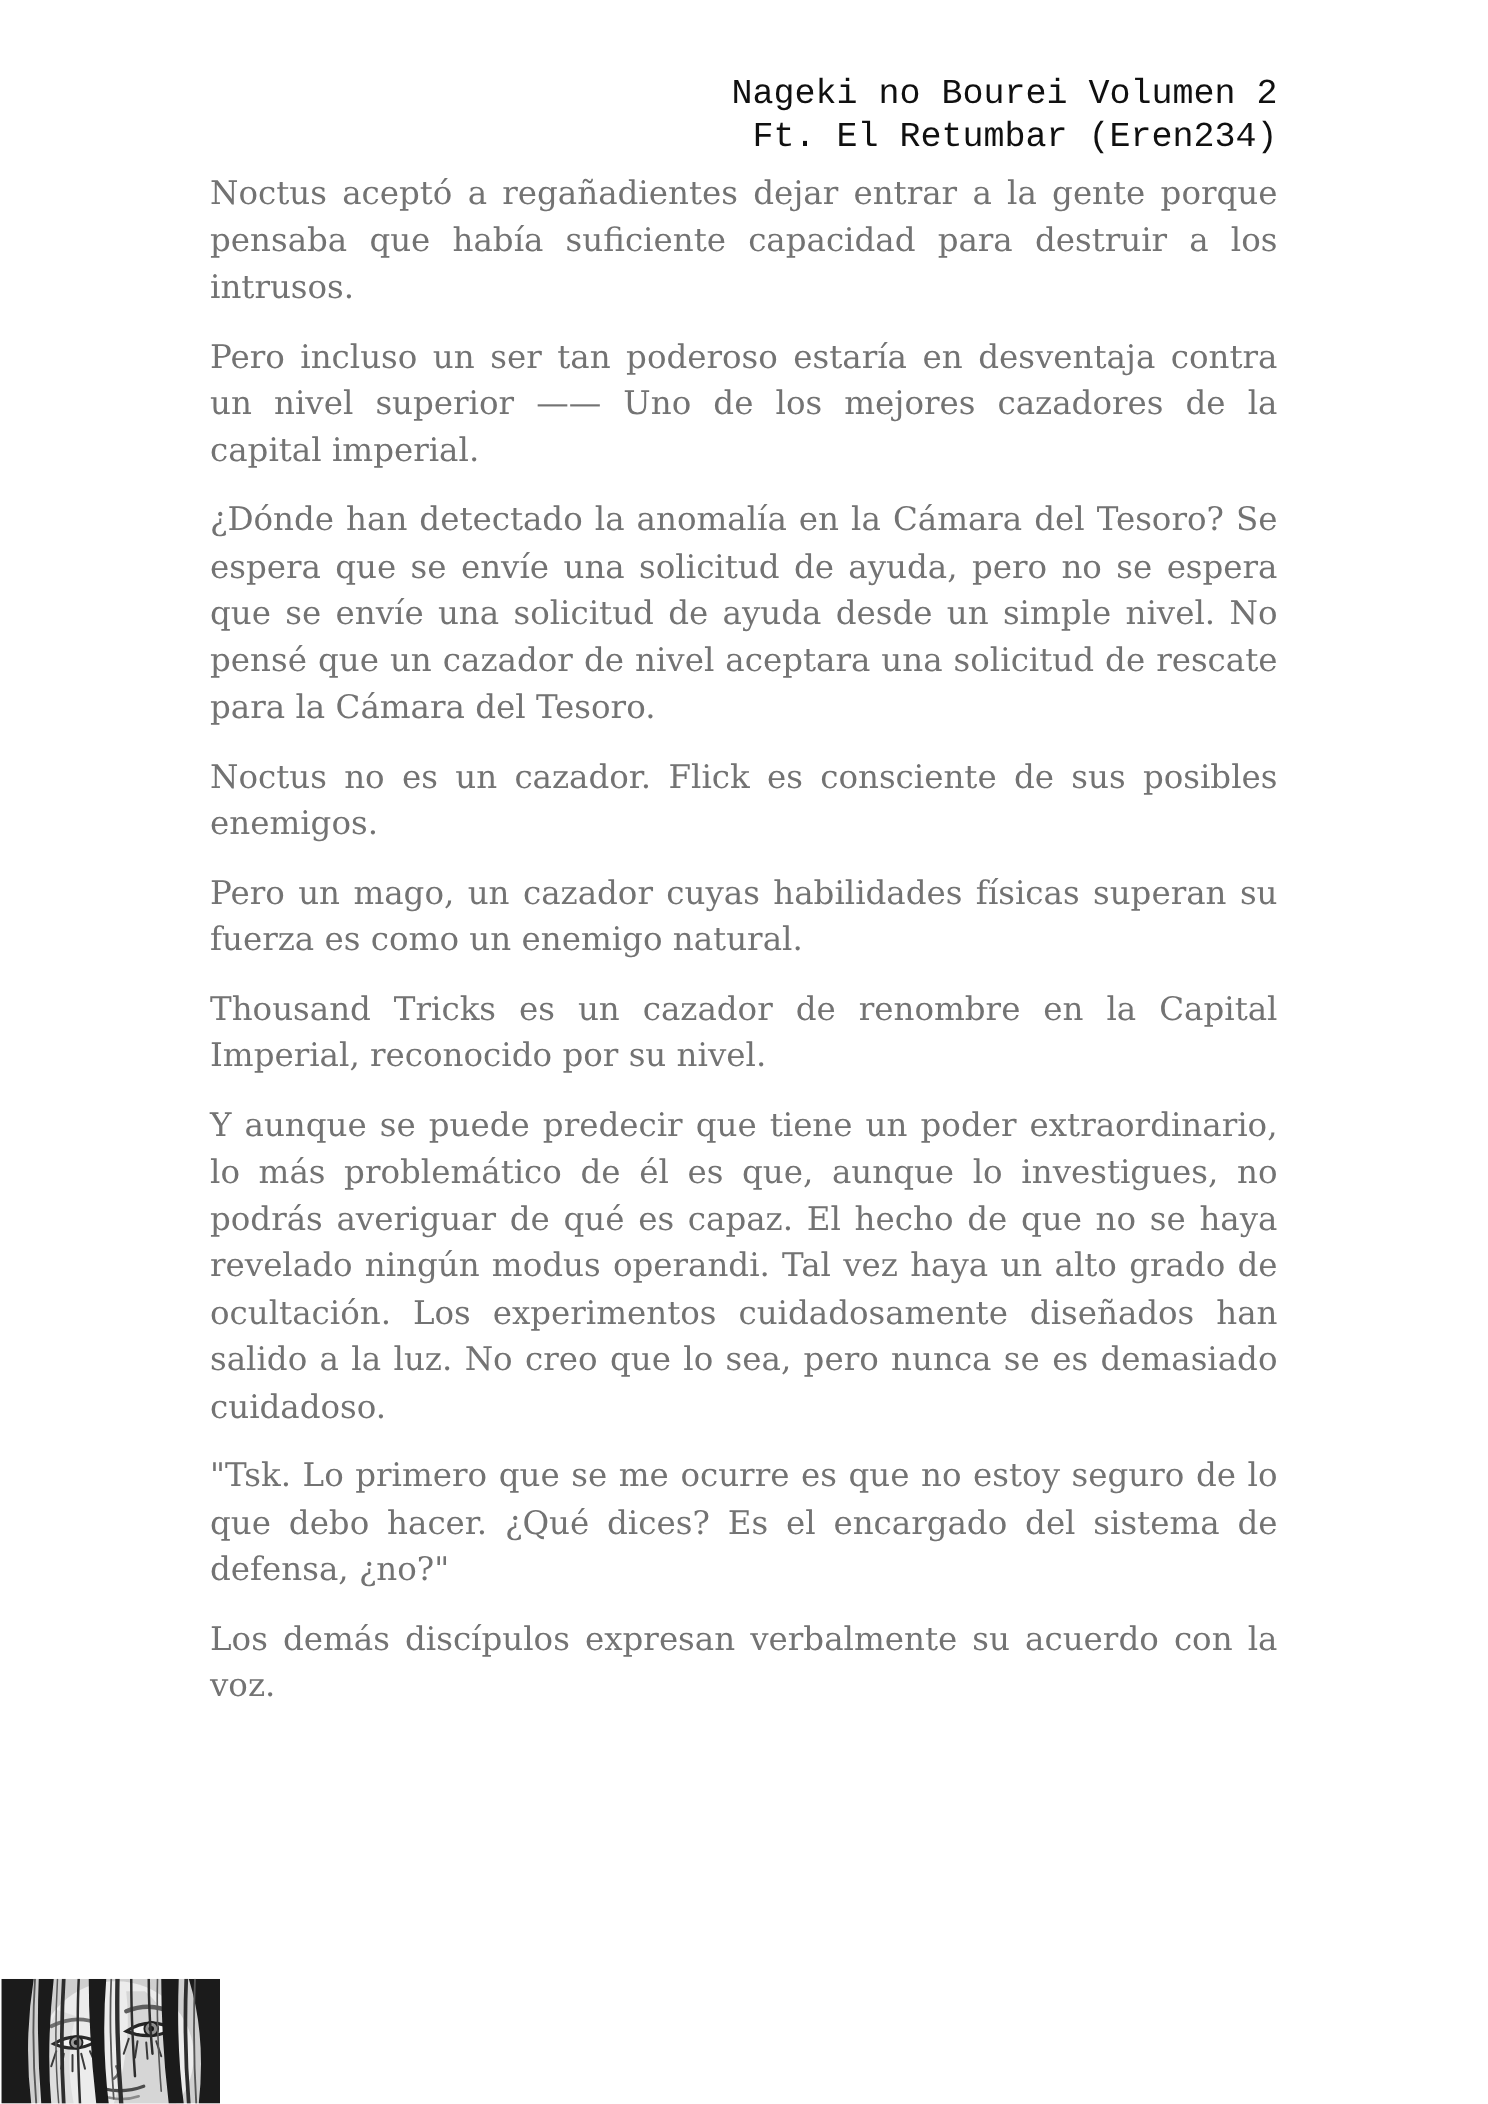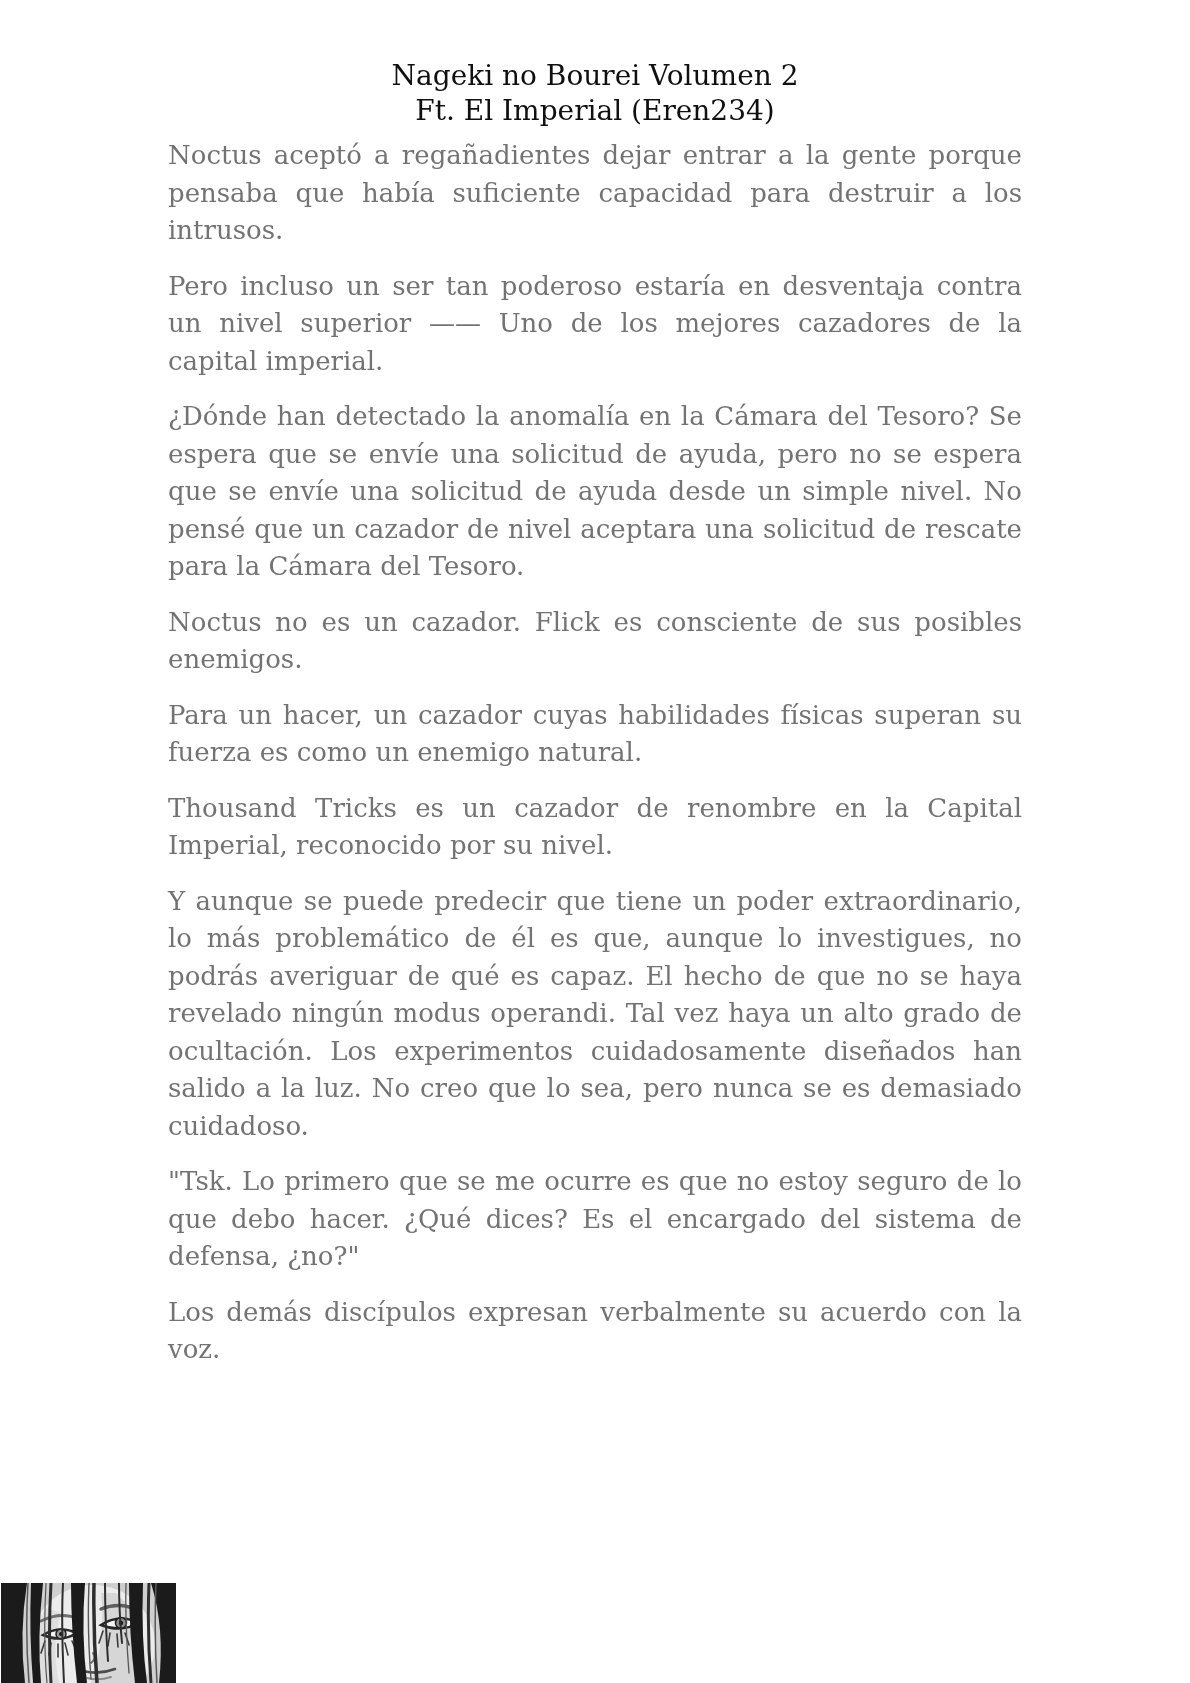--- a/index.html
+++ b/index.html
@@ -16,25 +16,26 @@
     font-family: "DejaVu Serif", serif;
     color: #141414;
   }
   .content {
     position: absolute;
     left: 168px;
     top: 58px;
     width: 854px;
   }
   .title {
-    text-align: center;
+    text-align: right;
     font-size: 28px;
     line-height: 35px;
     font-weight: normal;
     color: #101010;
+    font-family: Liberation Mono, monospace;
   }
   .body-text p {
     font-size: 26px;
     line-height: 37.5px;
     text-align: justify;
     text-justify: inter-word;
     margin: 0 0 18px 0;
     color: #737373;
   }
   .body-text p:first-of-type {
@@ -50,28 +51,28 @@
     line-height: 0;
   }
 </style>
 </head>
 <body>
 
 <div class="page">
   <div class="content">
     <div class="title">
       <div>Nageki no Bourei Volumen 2</div>
-      <div>Ft. El Imperial (Eren234)</div>
+      <div>Ft. El Retumbar (Eren234)</div>
     </div>
     <div class="body-text">
       <p>Noctus aceptó a regañadientes dejar entrar a la gente porque pensaba que había suficiente capacidad para destruir a los intrusos.</p>
       <p>Pero incluso un ser tan poderoso estaría en desventaja contra un nivel superior —— Uno de los mejores cazadores de la capital imperial.</p>
       <p>¿Dónde han detectado la anomalía en la Cámara del Tesoro? Se espera que se envíe una solicitud de ayuda, pero no se espera que se envíe una solicitud de ayuda desde un simple nivel. No pensé que un cazador de nivel aceptara una solicitud de rescate para la Cámara del Tesoro.</p>
       <p>Noctus no es un cazador. Flick es consciente de sus posibles enemigos.</p>
-      <p>Para un hacer, un cazador cuyas habilidades físicas superan su fuerza es como un enemigo natural.</p>
+      <p>Pero un mago, un cazador cuyas habilidades físicas superan su fuerza es como un enemigo natural.</p>
       <p>Thousand Tricks es un cazador de renombre en la Capital Imperial, reconocido por su nivel.</p>
       <p>Y aunque se puede predecir que tiene un poder extraordinario, lo más problemático de él es que, aunque lo investigues, no podrás averiguar de qué es capaz. El hecho de que no se haya revelado ningún modus operandi. Tal vez haya un alto grado de ocultación. Los experimentos cuidadosamente diseñados han salido a la luz. No creo que lo sea, pero nunca se es demasiado cuidadoso.</p>
       <p>"Tsk. Lo primero que se me ocurre es que no estoy seguro de lo que debo hacer. ¿Qué dices? Es el encargado del sistema de defensa, ¿no?"</p>
       <p>Los demás discípulos expresan verbalmente su acuerdo con la voz.</p>
     </div>
   </div>
 
   <div class="footer-art">
     <svg width="175" height="100" viewBox="0 0 175 100" xmlns="http://www.w3.org/2000/svg">
 

